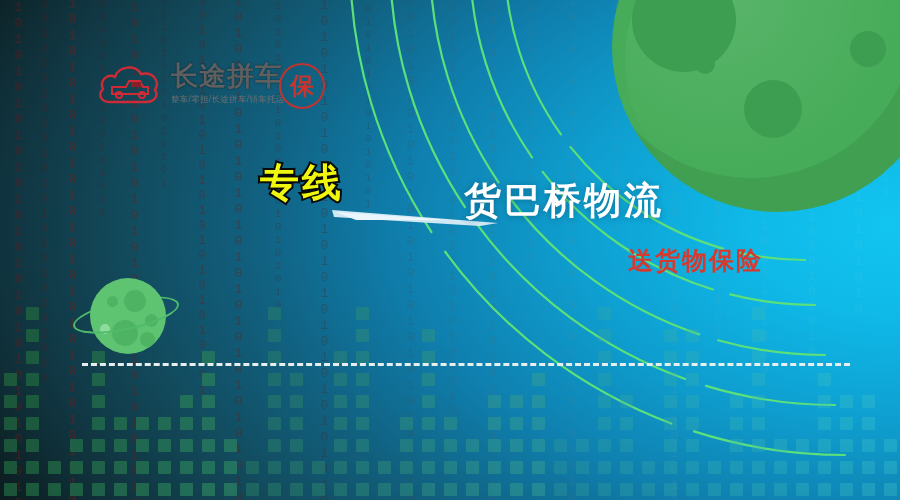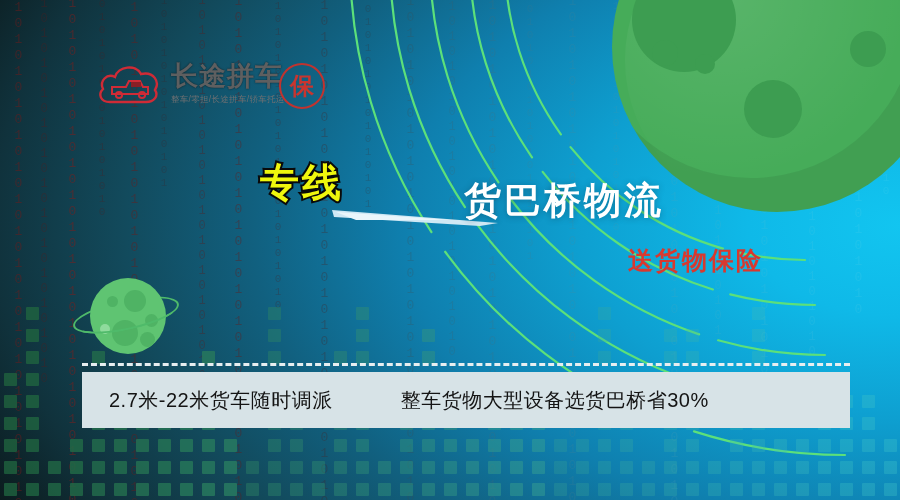--- a/index.html
+++ b/index.html
@@ -417,18 +417,14 @@
     <span class="yl2">专线</span>
   </div>
 
   <div class="cityRight">
     <div class="r2">货巴桥物流</div>
   </div>
 
   <div class="insRed">送货物保险</div>
 
   <div class="dashed"></div>
-  <div class="bottomBar">
-    <div class="bbText bb1">2.7米-22米货车随时调派</div>
-    <div class="bbText bb2">整车货物大型设备选货巴桥省30%</div>
-  </div>
 
 </div>
 
 </body></html>

